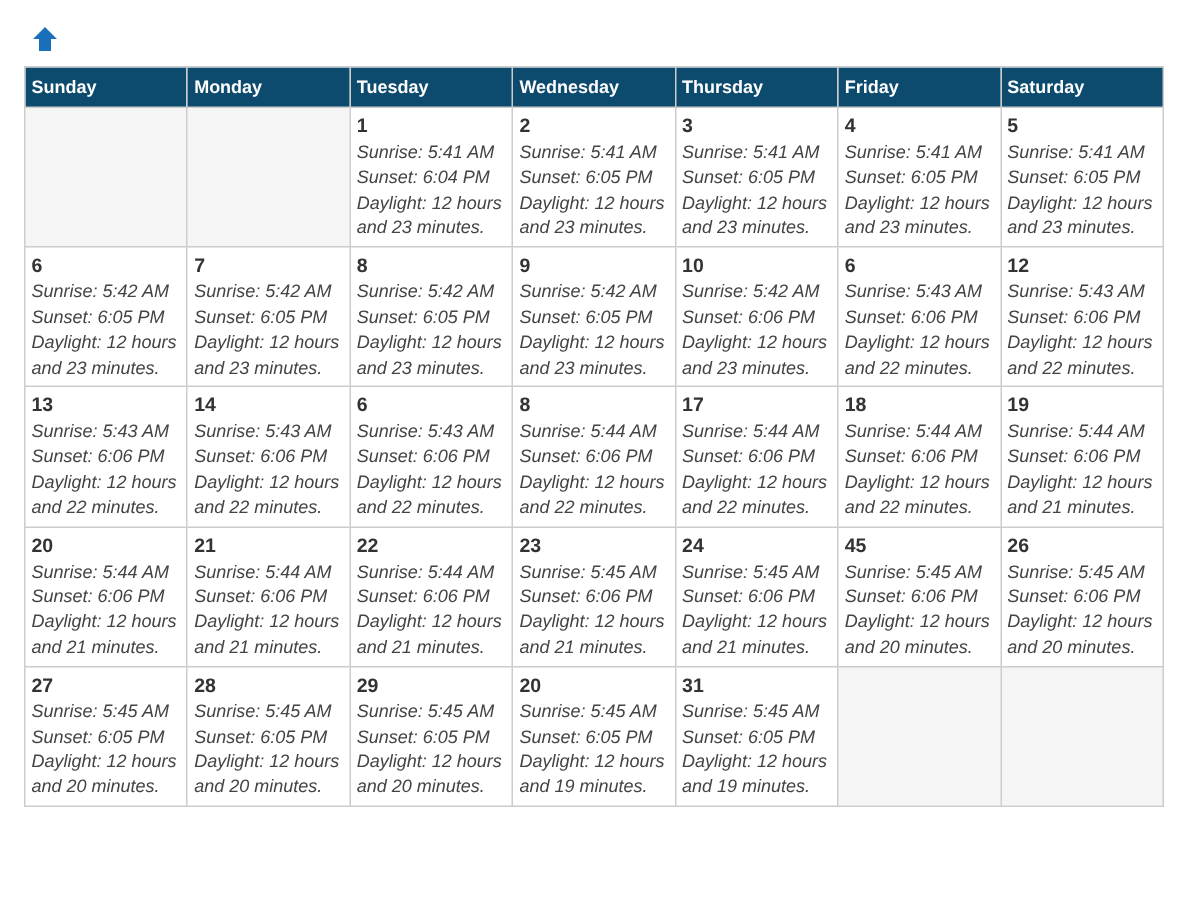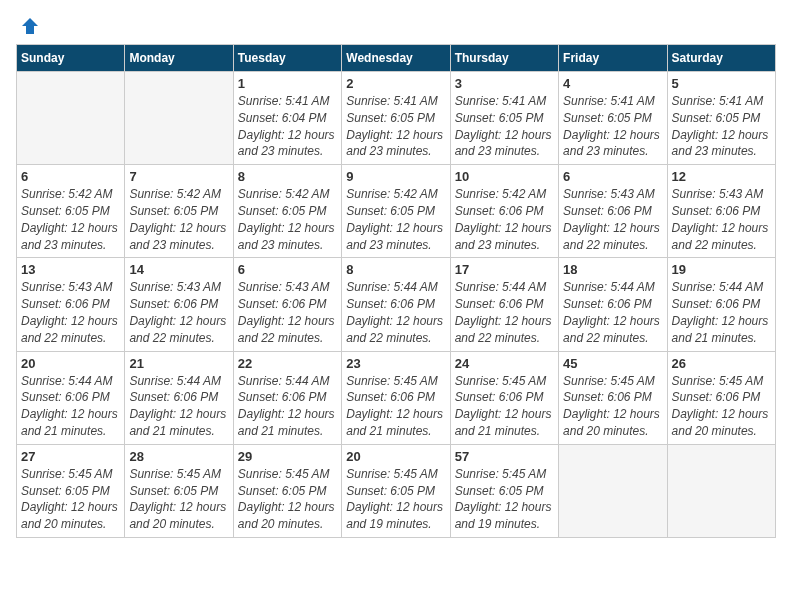--- a/index.html
+++ b/index.html
@@ -257,20 +257,20 @@
         </td>
         <td>
           <span class="day-number">29</span>
           <div class="day-info">Sunrise: 5:45 AM<br>Sunset: 6:05 PM<br>Daylight: 12 hours and 20 minutes.</div>
         </td>
         <td>
           <span class="day-number">20</span>
           <div class="day-info">Sunrise: 5:45 AM<br>Sunset: 6:05 PM<br>Daylight: 12 hours and 19 minutes.</div>
         </td>
         <td>
-          <span class="day-number">57</span>
+          <span class="day-number">31</span>
           <div class="day-info">Sunrise: 5:45 AM<br>Sunset: 6:05 PM<br>Daylight: 12 hours and 19 minutes.</div>
         </td>
         <td class="empty"></td>
         <td class="empty"></td>
       </tr>
     </tbody>
 </table>
 
 </body></html>

